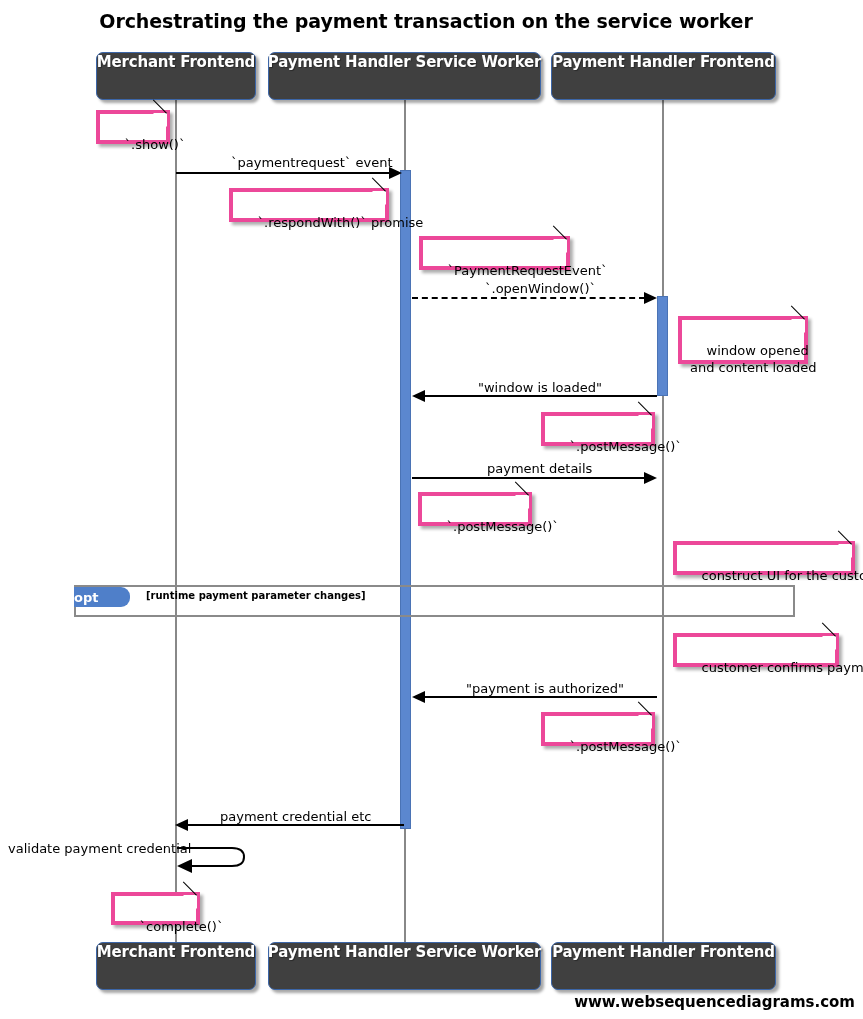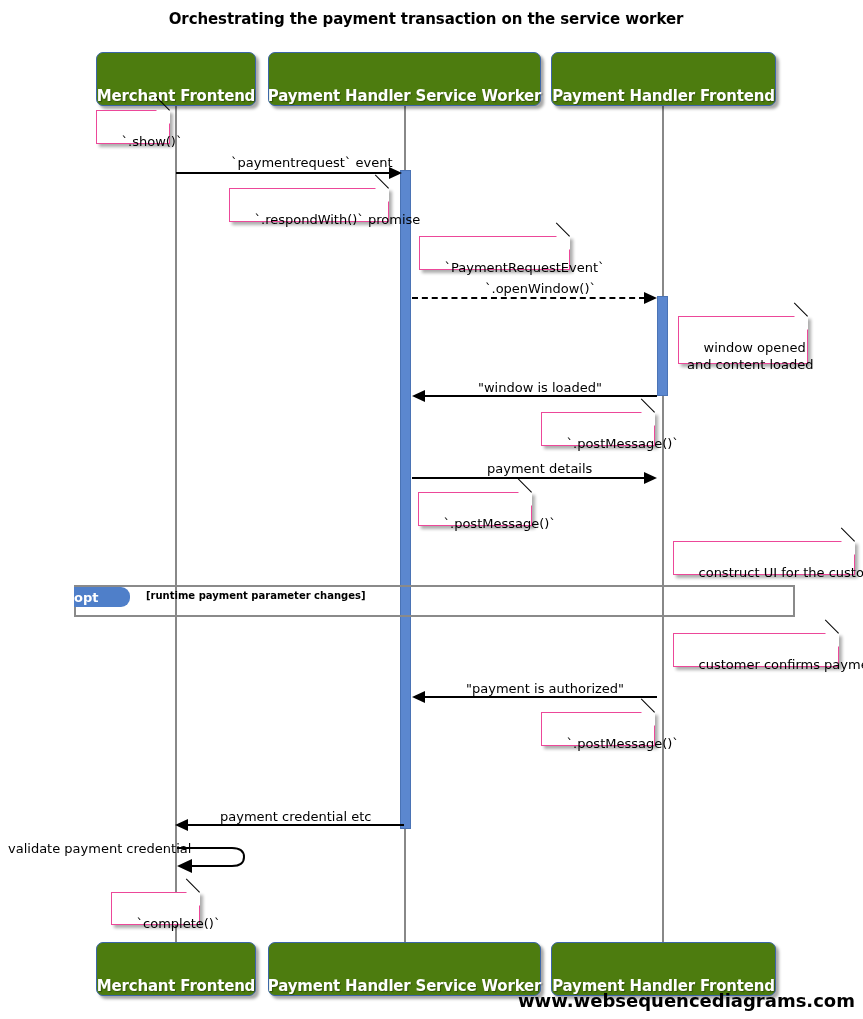--- a/index.html
+++ b/index.html
@@ -17,58 +17,58 @@
   }
 
   
   .diagram-title {
     position: absolute;
     left: 0;
     top: 10px;
     width: 852px;
     text-align: center;
     font-family: "DejaVu Sans", sans-serif;
-    font-size: 15px;
+    font-size: 19px;
     font-weight: bold;
     color: #000000;
     letter-spacing: -0.1px;
   }
 
   
   .footer-credit {
     position: absolute;
     right: 8px;
     bottom: 8px;
     font-family: "DejaVu Sans", sans-serif;
-    font-size: 18px;
+    font-size: 15px;
     font-weight: bold;
     color: #000000;
   }
 
   
   .lifeline {
     position: absolute;
     width: 2px;
     background: #888888;
   }
 
   
   .participant {
     position: absolute;
     box-sizing: border-box;
-    height: 54px;
+    height: 48px;
     border-radius: 7px;
-    background: #4d7c0f;
+    background: #404040;
     border: 1px solid #3c66a8;
     color: #ffffff;
     font-family: "DejaVu Sans", sans-serif;
     font-size: 15px;
     font-weight: bold;
     display: flex;
-    align-items: flex-end;
+    align-items: flex-start;
     justify-content: center;
     box-shadow: 3px 3px 3px rgba(0,0,0,0.35);
     text-shadow: 1px 1px 1px rgba(0,0,0,0.35);
     white-space: nowrap;
     letter-spacing: -0.2px;
   }
 
   
   .activation {
     position: absolute;
@@ -114,21 +114,21 @@
   }
   .self-loop svg {
     display: block;
   }
 
   
   .note {
     position: absolute;
     box-sizing: border-box;
     background: #ffffff;
-    border: 1px solid #ec4899;
+    border: 4px solid #ec4899;
     font-family: "DejaVu Sans", sans-serif;
     font-size: 13px;
     color: #000000;
     line-height: 17px;
     padding: 5px 14px 5px 8px;
     white-space: pre;
     box-shadow: 3px 3px 3px rgba(0,0,0,0.32);
   }
   .note .fold-cut {
     position: absolute;

